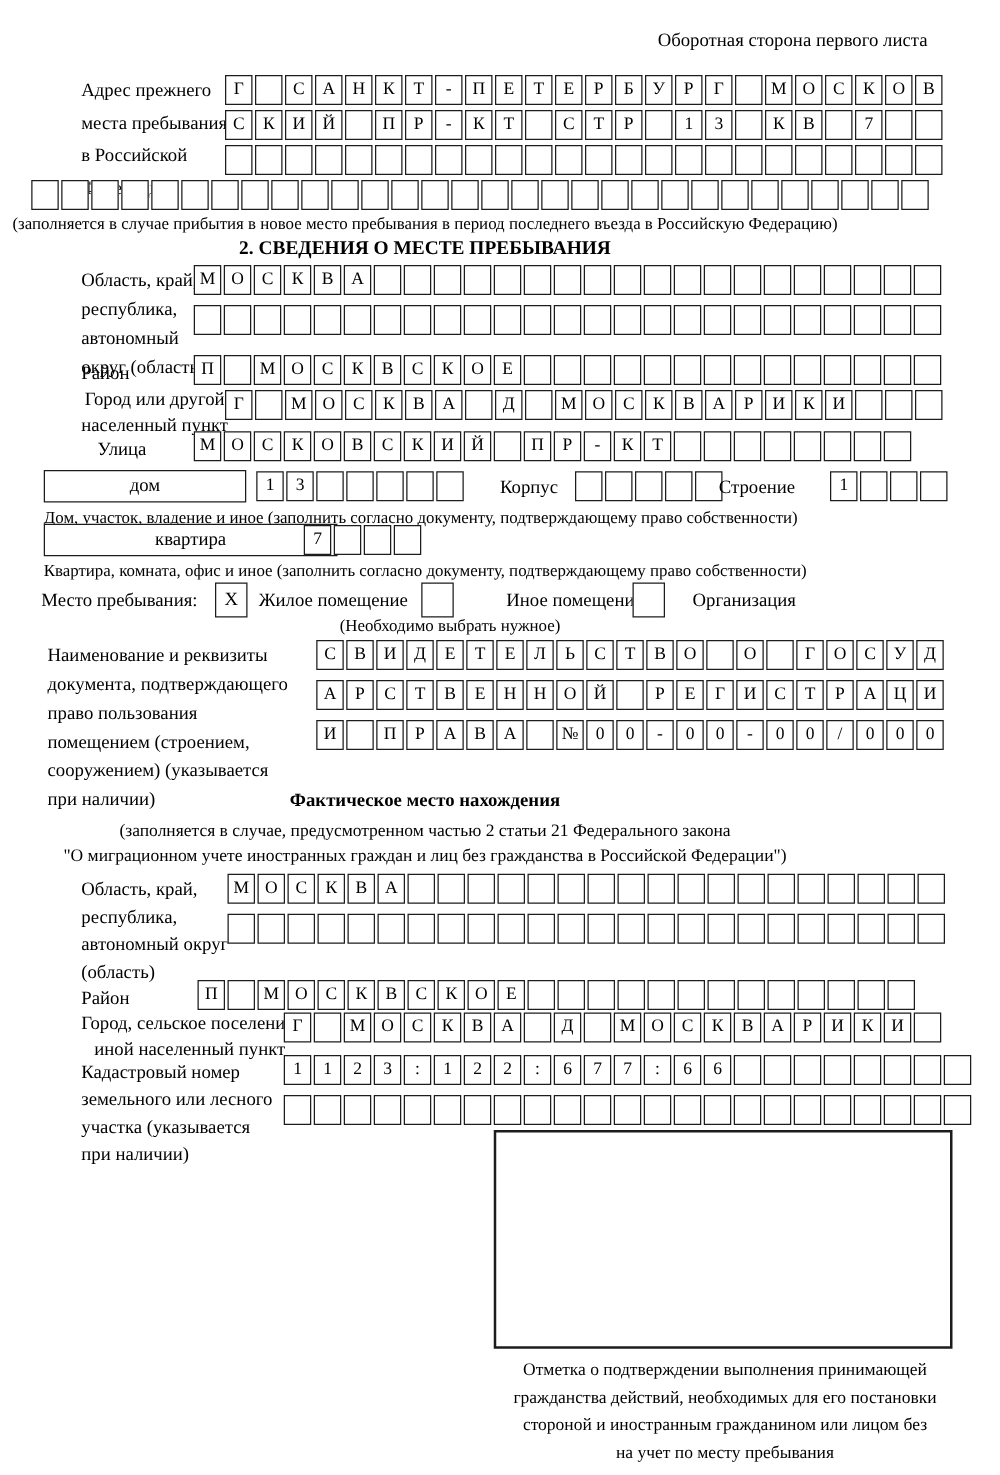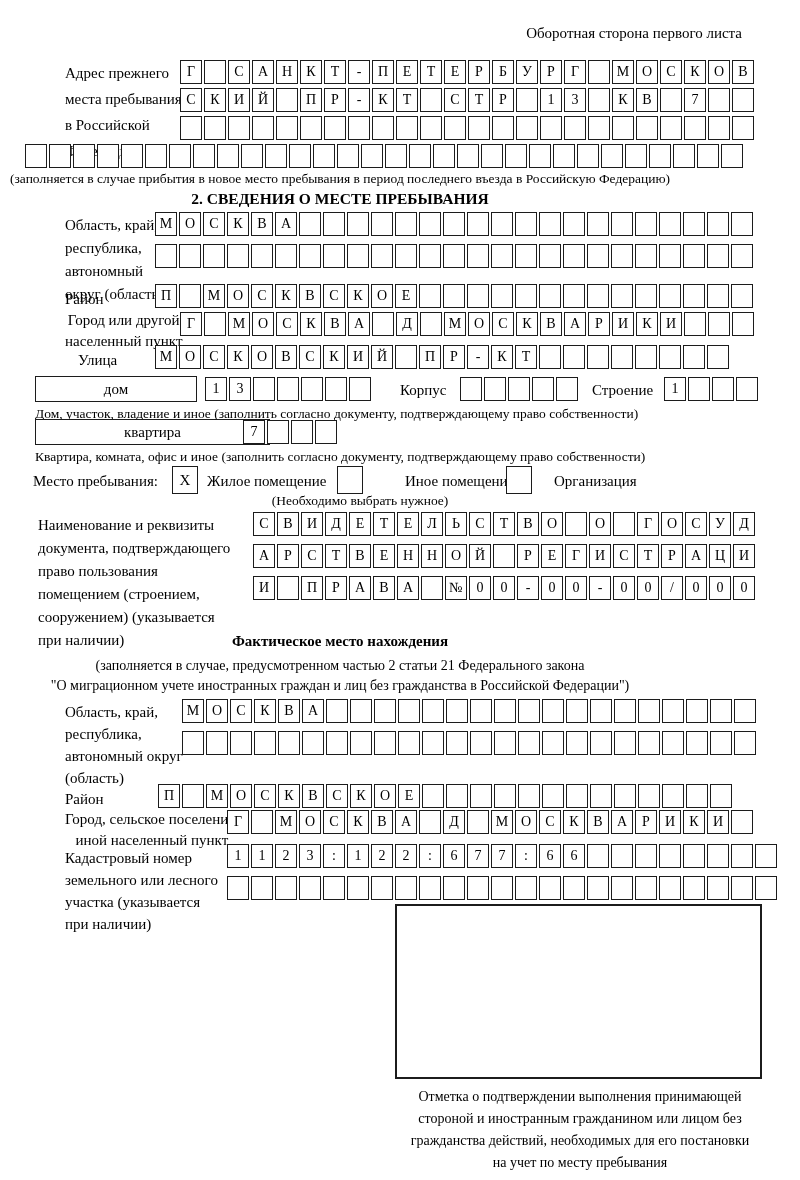--- a/index.html
+++ b/index.html
@@ -318,21 +318,21 @@
     <span class="cell"></span>
   </div>
 <div class="abs lbl" style="left:400px;top:378px;line-height:24px;">Корпус</div>
 <div class="cellrow" style="left:460px;top:377px;">
     <span class="cell"></span>
     <span class="cell"></span>
     <span class="cell"></span>
     <span class="cell"></span>
     <span class="cell"></span>
   </div>
-<div class="abs lbl" style="left:592px;top:378px;line-height:24px;">Строение</div>
+<div class="abs lbl" style="left:575px;top:378px;line-height:24px;">Строение</div>
 <div class="cellrow" style="left:664px;top:377px;">
     <span class="cell">1</span>
     <span class="cell"></span>
     <span class="cell"></span>
     <span class="cell"></span>
   </div>
 <div class="abs note" style="left:35px;top:406px;">Дом, участок, владение и иное (заполнить согласно документу, подтверждающему право собственности)</div>
 
 <div class="widebox" style="left:35px;top:419px;width:235px;height:26px;">квартира</div>
 <div class="cellrow" style="left:243px;top:420px;">
@@ -603,16 +603,16 @@
     <span class="cell"></span>
     <span class="cell"></span>
     <span class="cell"></span>
     <span class="cell"></span>
     <span class="cell"></span>
   </div>
 
 <div class="stamp" style="left:395px;top:904px;width:367px;height:175px;"></div>
 <div class="abs" style="left:368px;top:1086px;width:424px;text-align:center;">
   <div class="lbl22" style="white-space:normal;font-size:14px;">Отметка о подтверждении выполнения принимающей</div>
+  <div class="lbl22" style="white-space:normal;font-size:14px;">гражданства действий, необходимых для его постановки</div>
   <div class="lbl22" style="white-space:normal;font-size:14px;">стороной и иностранным гражданином или лицом без</div>
-  <div class="lbl22" style="white-space:normal;font-size:14px;">гражданства действий, необходимых для его постановки</div>
   <div class="lbl22" style="white-space:normal;font-size:14px;">на учет по месту пребывания</div>
 </div>
 
 </body></html>

